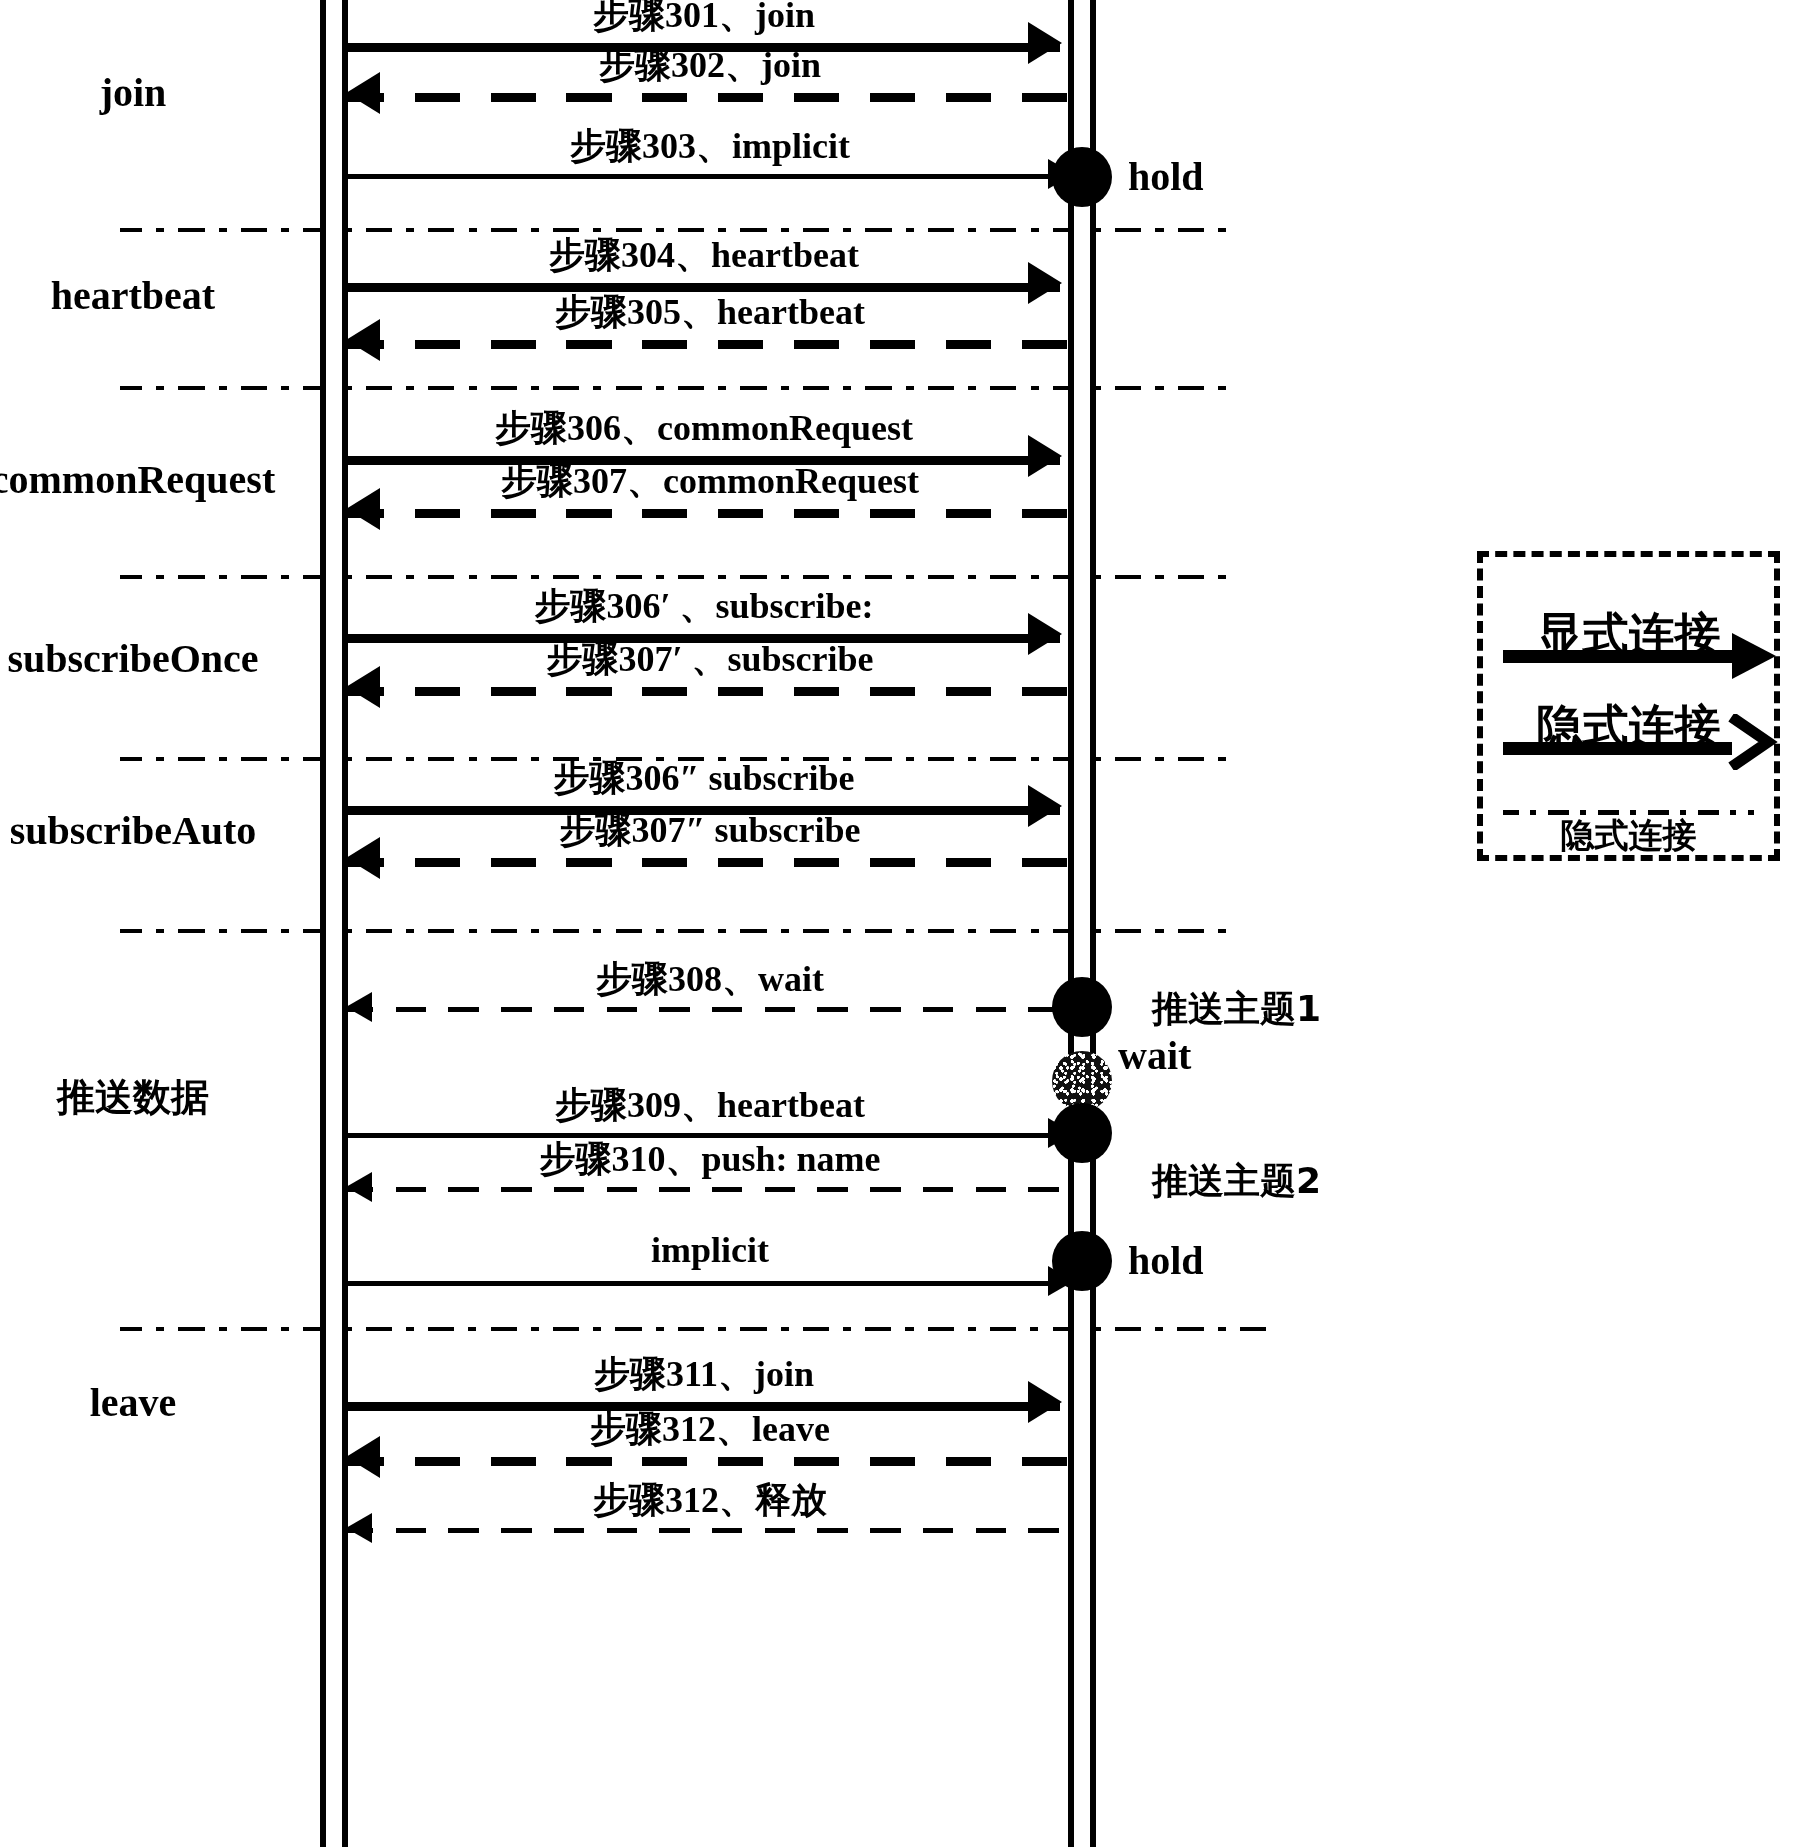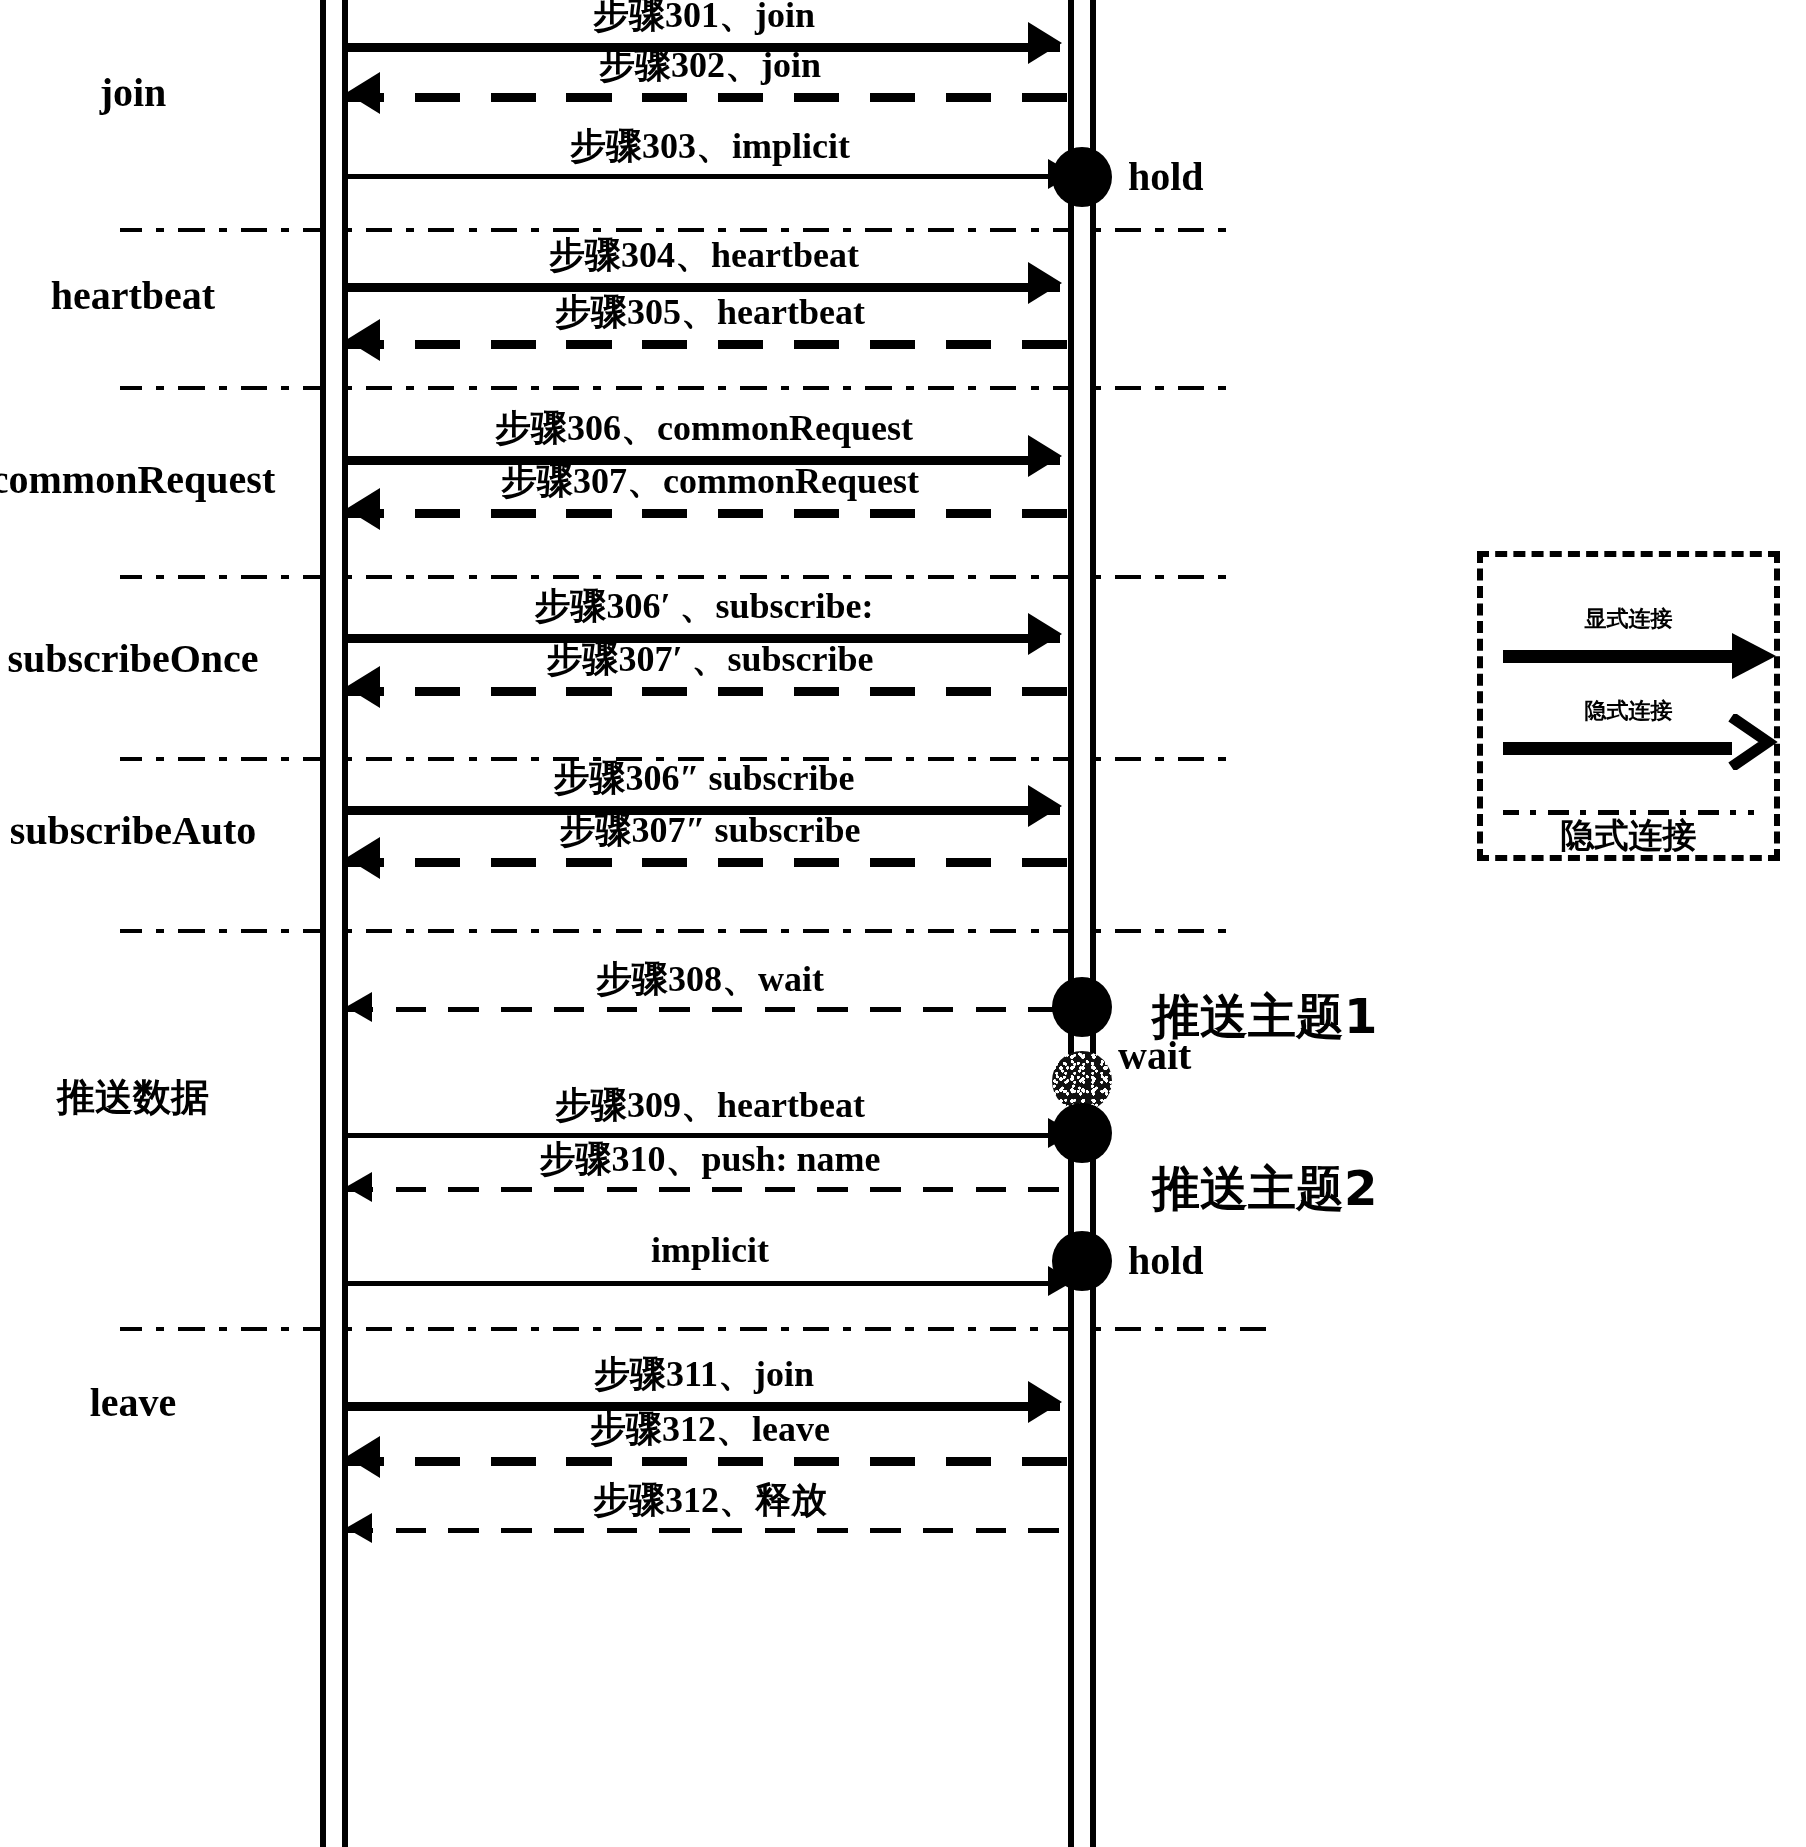--- a/index.html
+++ b/index.html
@@ -92,38 +92,38 @@
       radial-gradient(circle at 52% 48%, #fff 1.3px, transparent 1.6px),
       radial-gradient(circle at 12% 85%, #fff 1.5px, transparent 1.8px),
       radial-gradient(circle at 88% 88%, #fff 1.4px, transparent 1.7px);
     background-size: 13px 13px, 17px 17px, 11px 11px, 15px 15px, 9px 9px, 19px 19px, 14px 14px;
   }
   .marker-label {
     position:absolute; z-index:12; font-size:40px; font-weight:bold;
     white-space:nowrap;
   }
   .marker-label.cjk { font-family:"DejaVu Sans","Liberation Sans",sans-serif;
-                      font-weight:bold; font-size:48px; }
+                      font-weight:bold; font-size:36px; }
 
   
   #legend {
     position:absolute; left:1477px; top:551px; width:303px; height:310px;
     box-sizing:border-box; z-index:10; background:#fff;
   }
   #legend::before {
     content:""; position:absolute; inset:0;
     border:6px dashed #000;
   }
   .legend-row { position:absolute; left:0; right:0; height:0; }
   .legend-arrow { position:absolute; left:26px; right:48px; top:0; height:0; }
   .legend-arrow .lseg { position:absolute; left:0; right:0; top:0; }
   .legend-head { position:absolute; right:-44px; top:0; }
   .legend-text {
     position:absolute; left:0; right:0; top:-46px; text-align:center;
-    font-size:22px; font-weight:bold;
+    font-size:46px; font-weight:bold;
     font-family:"DejaVu Sans","Liberation Sans",sans-serif;
     white-space:nowrap;
   }
   .legend-zone-line {
     position:absolute; left:26px; right:26px; top:0; height:0;
     border-top:5px solid #000;
     border-image: repeating-linear-gradient(to right,
         #000 0 20px, transparent 20px 31px,
         #000 31px 37px, transparent 37px 48px) 5;
   }

